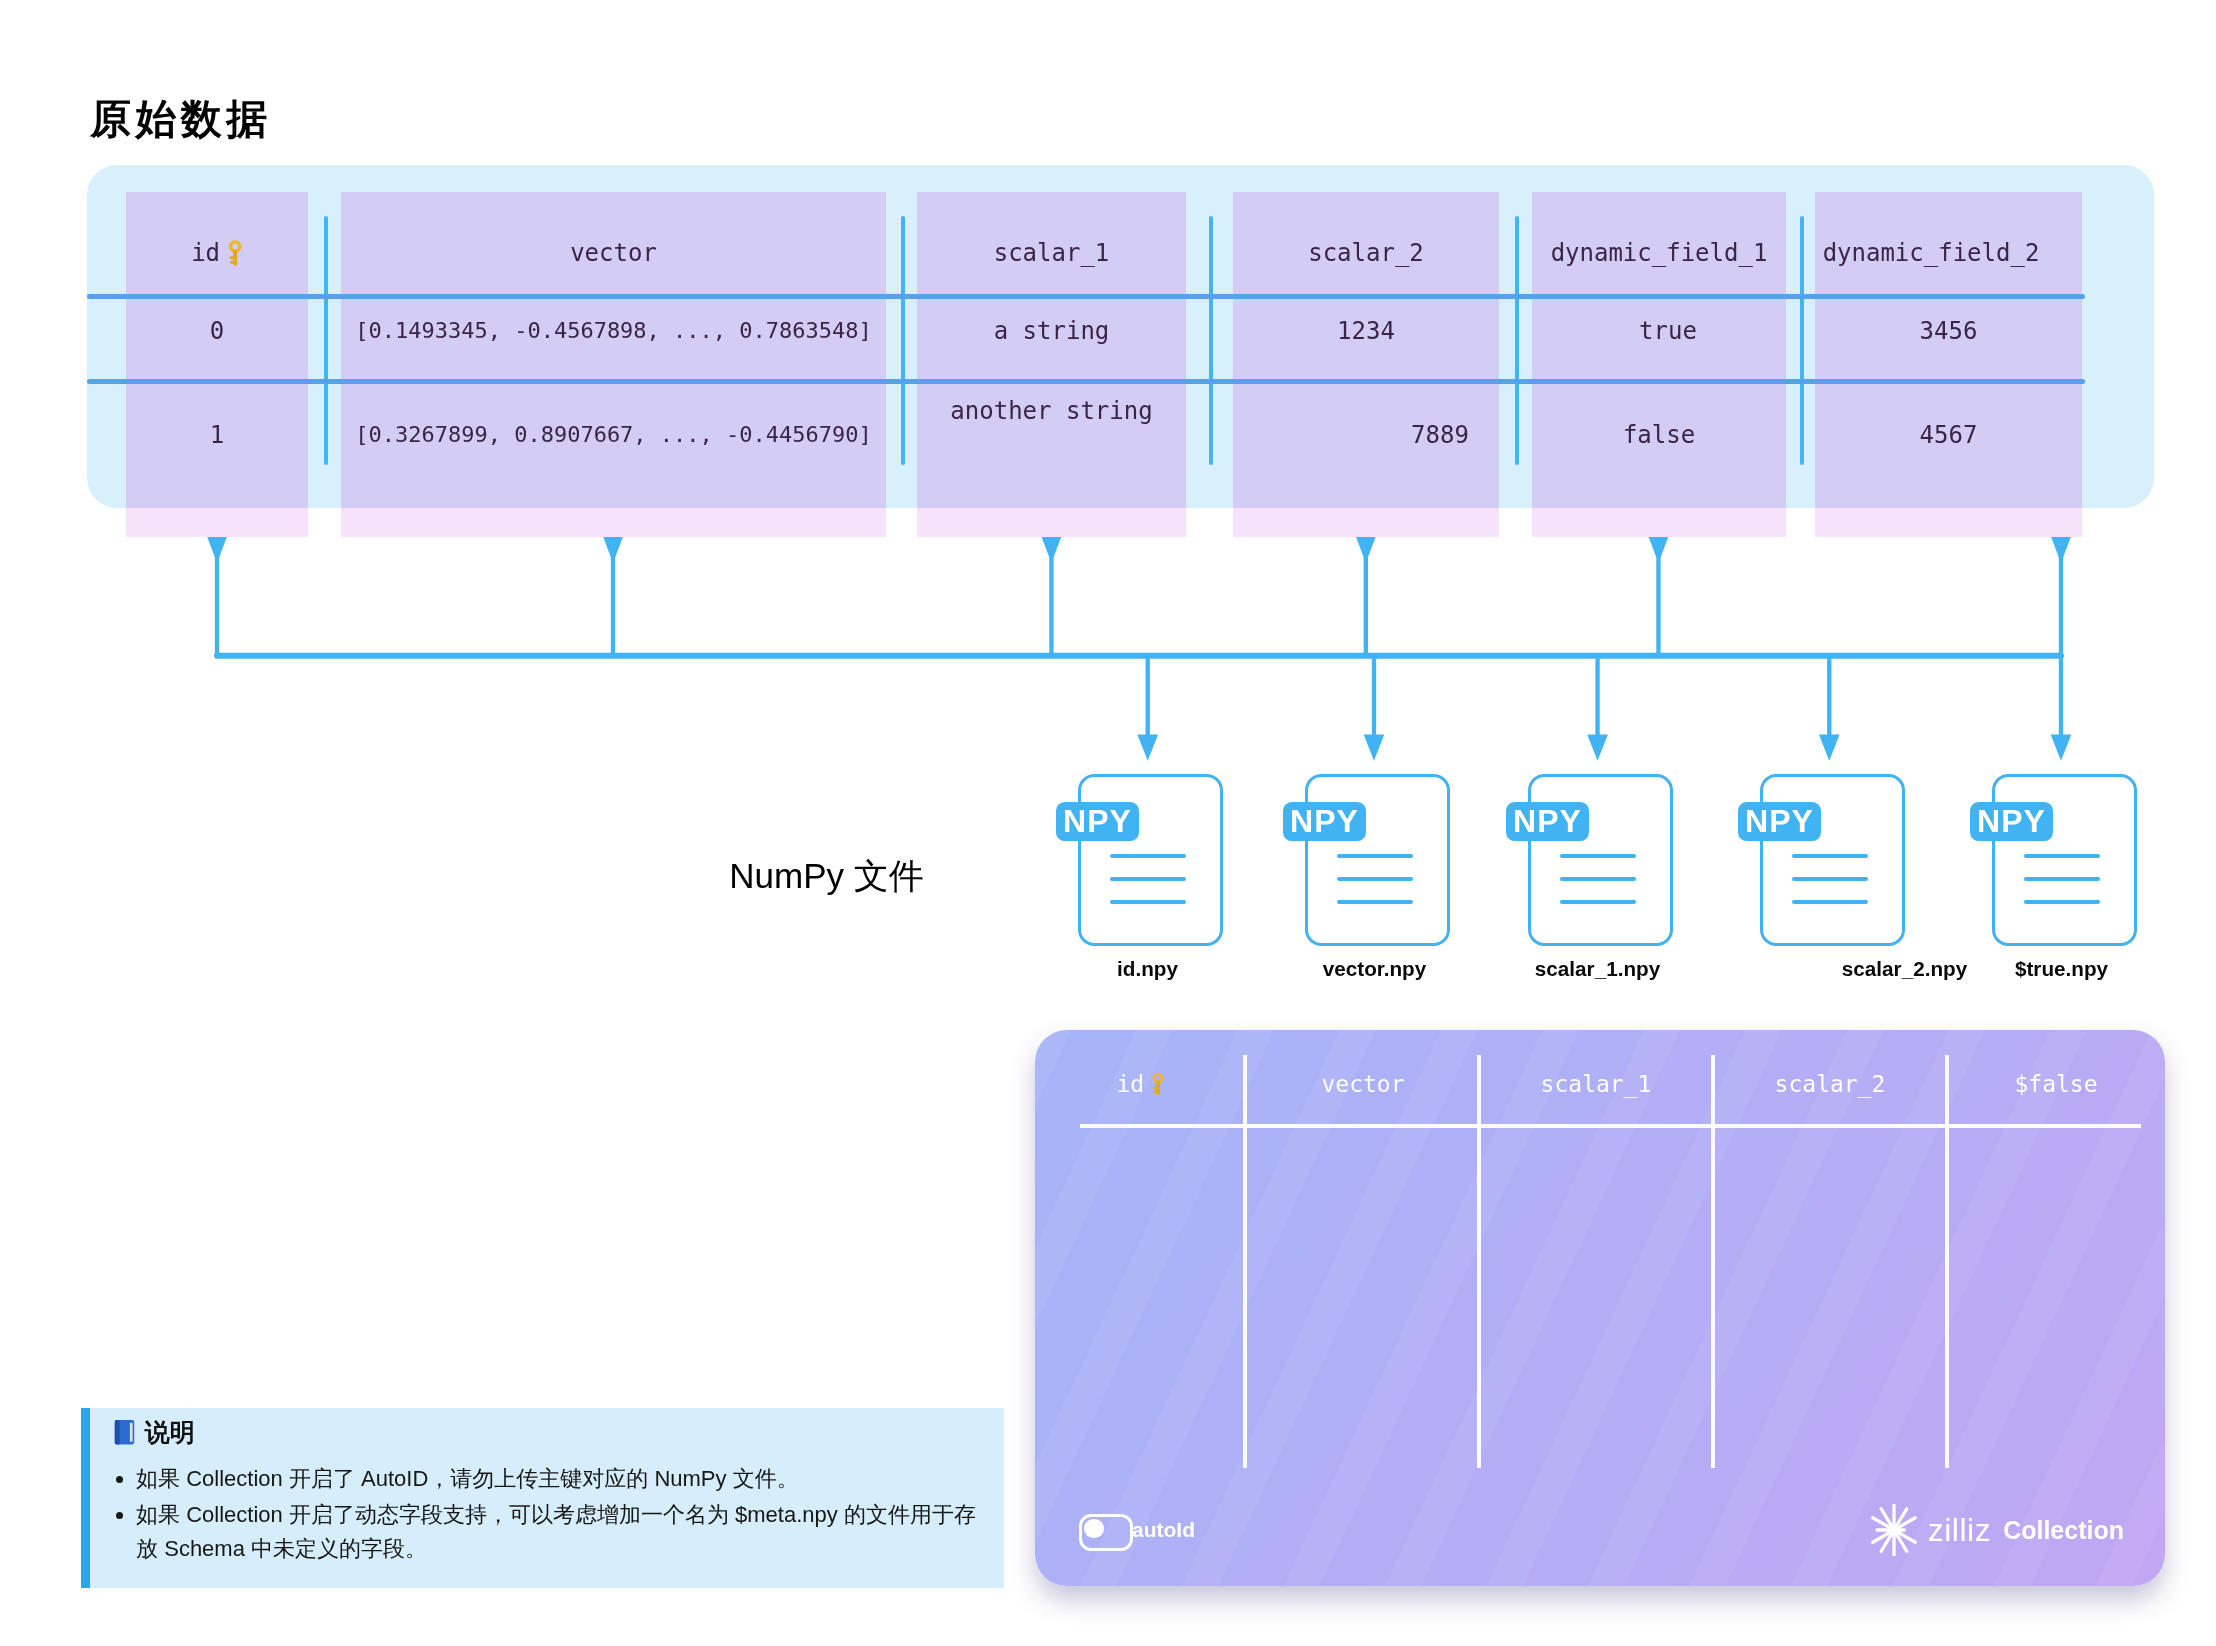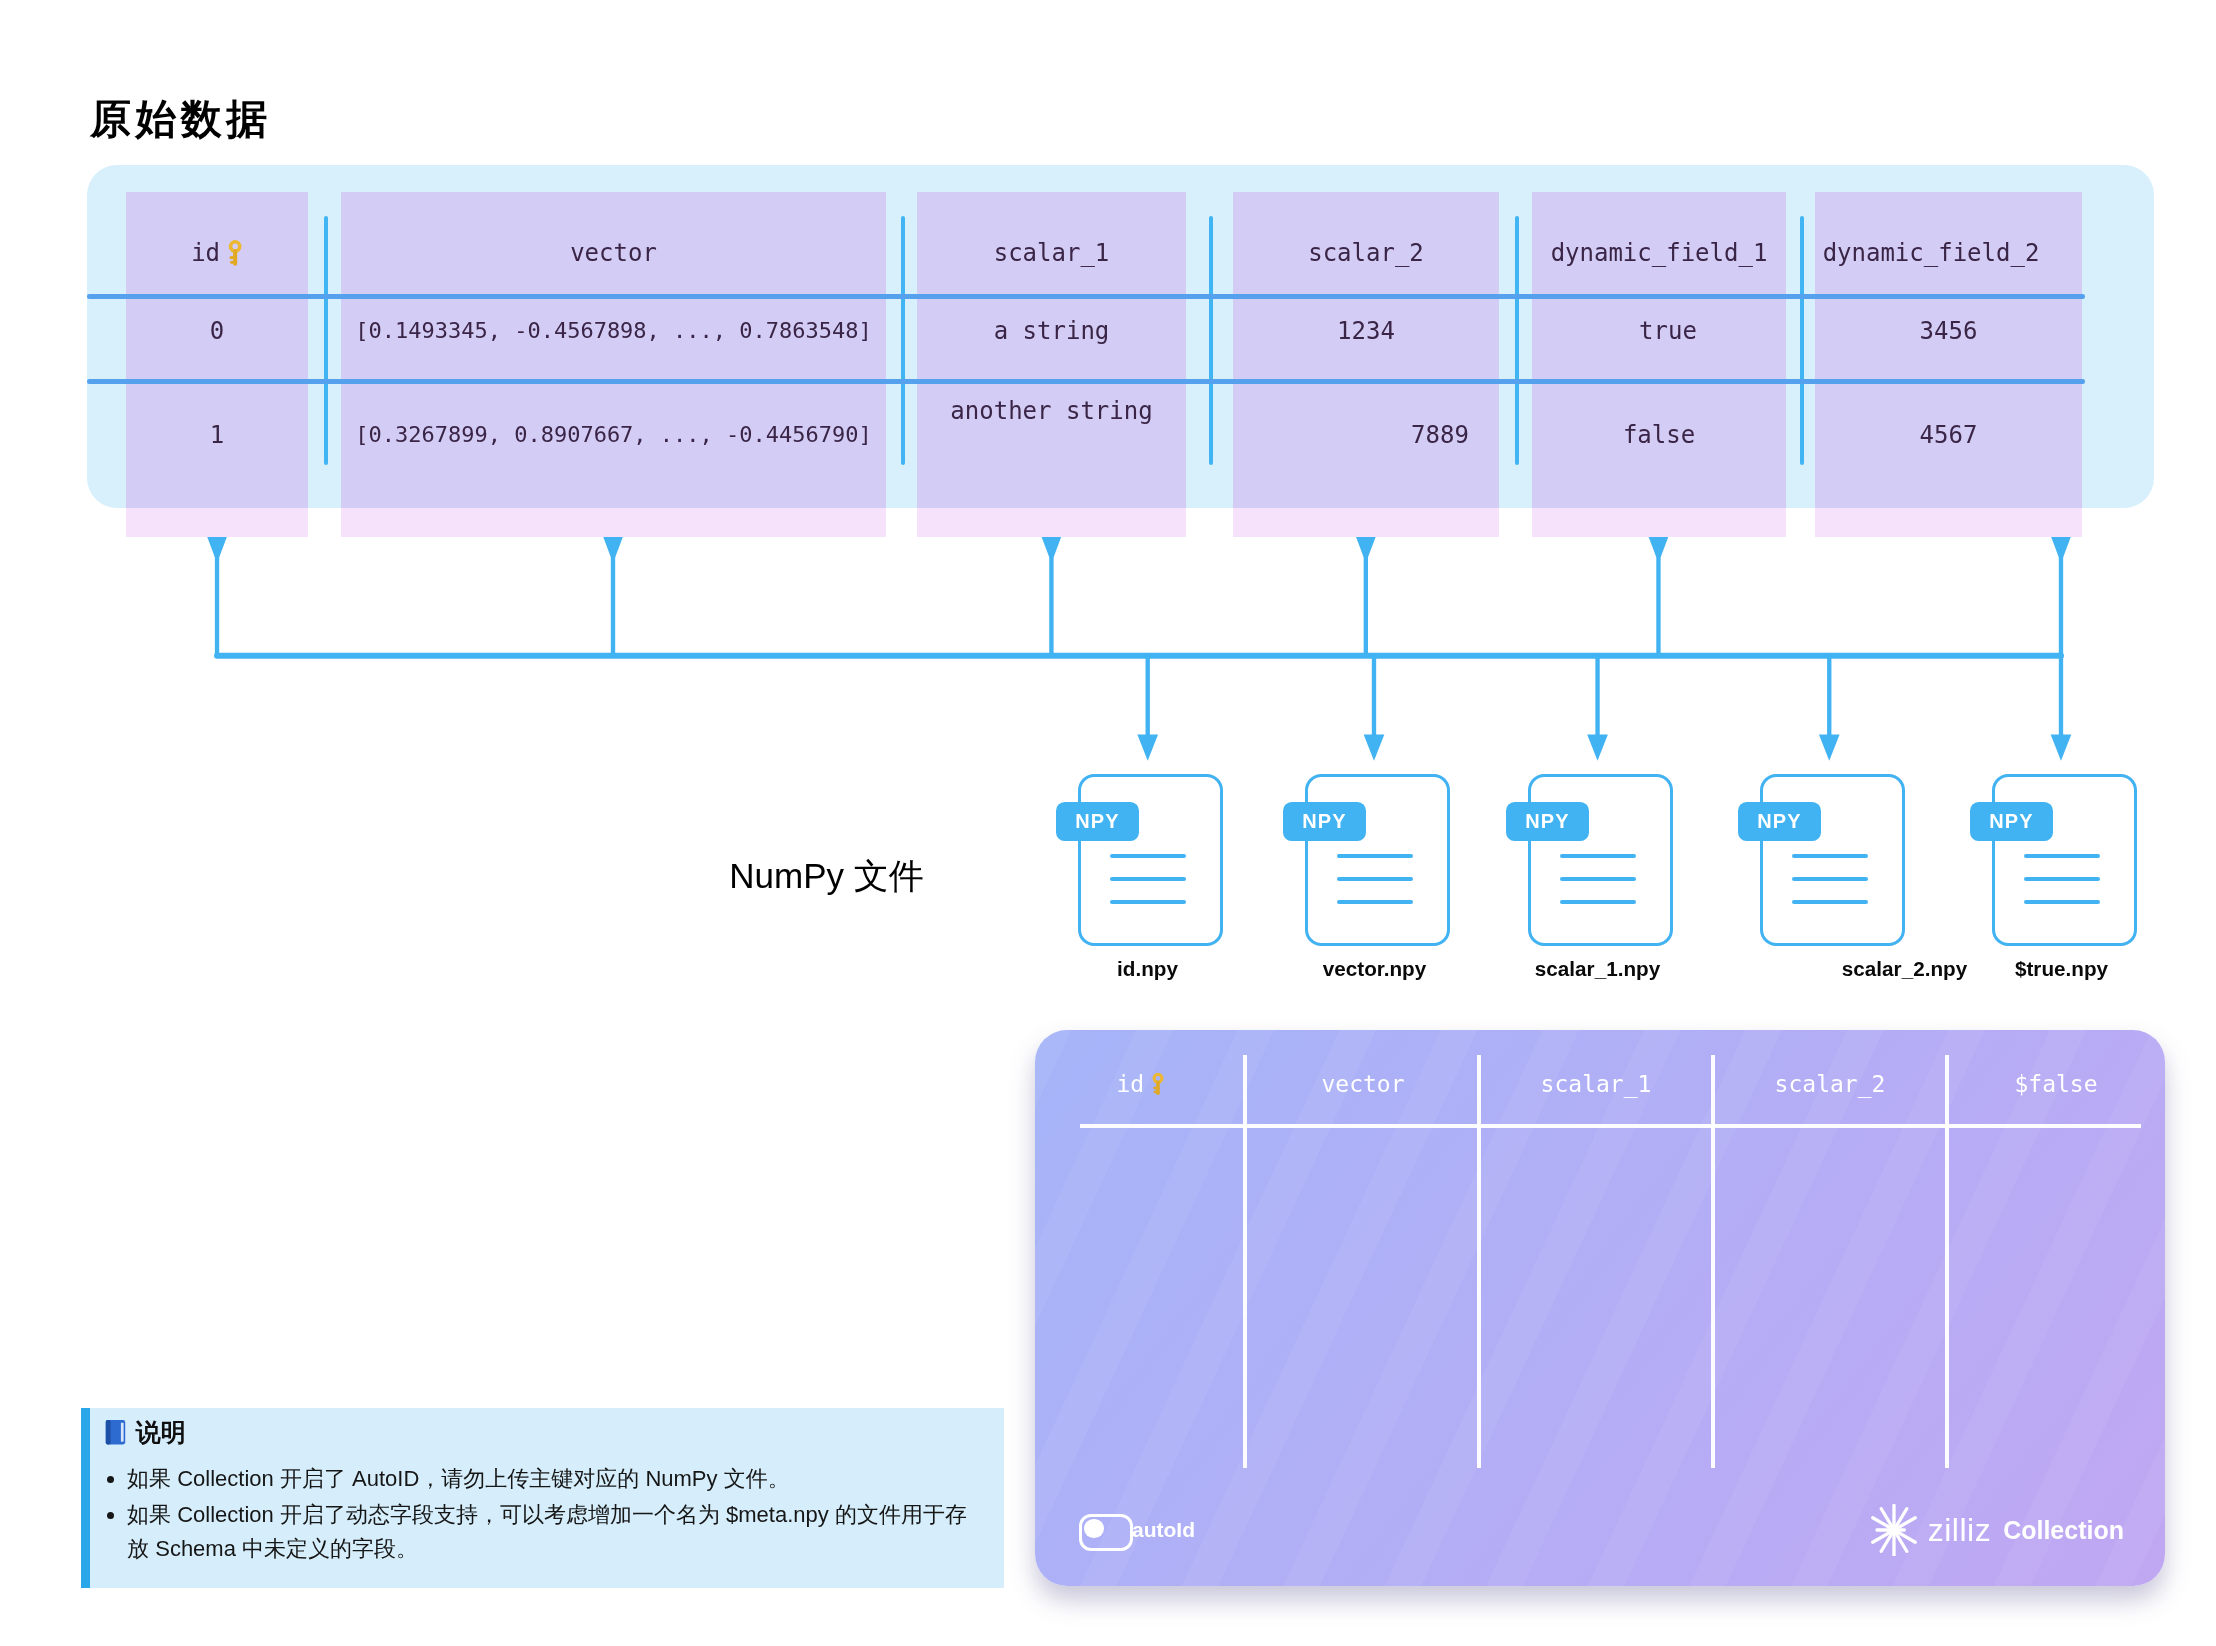--- a/index.html
+++ b/index.html
@@ -23,21 +23,21 @@
 
   
   .arrows{position:absolute;left:0;top:0;pointer-events:none;}
 
   
   .numpy-label{position:absolute;left:647px;top:853px;width:359px;text-align:center;
                font-size:35px;font-weight:500;color:#000;}
   .npy{position:absolute;top:774px;width:139px;height:166px;background:#fff;
        border:3.8px solid #41B2F2;border-radius:16.3px;}
   .npy-badge{position:absolute;left:-25px;top:25px;width:83px;height:39px;background:#41B2F2;
-             border-radius:8.7px;color:#fff;font-weight:700;font-size:20px;letter-spacing:1.1px;
+             border-radius:8.7px;color:#fff;font-weight:700;font-size:32px;letter-spacing:1.1px;
              display:flex;align-items:center;justify-content:center;}
   .fl{position:absolute;left:29px;width:76px;height:4.4px;background:#41B2F2;border-radius:2.2px;}
   .npy-name{position:absolute;top:957px;width:185px;text-align:center;font-size:20.7px;
             font-weight:700;color:#0a0a0a;}
 
   
   .panel{position:absolute;left:1035px;top:1030px;width:1130px;height:556px;border-radius:32px;
          background:linear-gradient(128deg,#A6B4F8 0%,#B2AEF6 48%,#C0A7F2 100%);
          box-shadow:0 14px 24.5px rgba(100,95,150,0.35);}
   .panel::after{content:"";position:absolute;inset:0;border-radius:inherit;
@@ -52,21 +52,21 @@
   .toggle-label{position:absolute;left:97px;top:479px;height:41px;display:flex;align-items:center;
                 font-size:21px;font-weight:700;color:#fff;z-index:2;}
   .brand{position:absolute;right:41px;top:474px;height:52px;display:flex;align-items:center;gap:7.6px;
          color:#fff;z-index:2;}
   .brand .z{font-size:32px;font-weight:400;letter-spacing:0.5px;}
   .brand .c{font-size:25px;font-weight:700;margin-left:4.4px;}
 
   
   .note{position:absolute;left:81px;top:1408px;width:923px;height:180px;background:#D6EEFB;}
   .note-stripe{position:absolute;left:0;top:0;bottom:0;width:8.7px;background:#2AA7E8;}
-  .note-inner{position:absolute;left:23px;top:7.6px;right:15.2px;}
+  .note-inner{position:absolute;left:32px;top:7.6px;right:15.2px;}
   .note-title-row{display:flex;align-items:center;gap:8.7px;}
   .note-title{font-size:25px;font-weight:700;color:#101010;}
   .note ul{margin:13px 0 0 1.1px;padding-left:22px;font-size:22px;line-height:34px;color:#161616;}
   .note li{margin-bottom:2.2px;}
 </style>
 </head>
 <body>
 
 <svg width="0" height="0" style="position:absolute">
   <defs>

